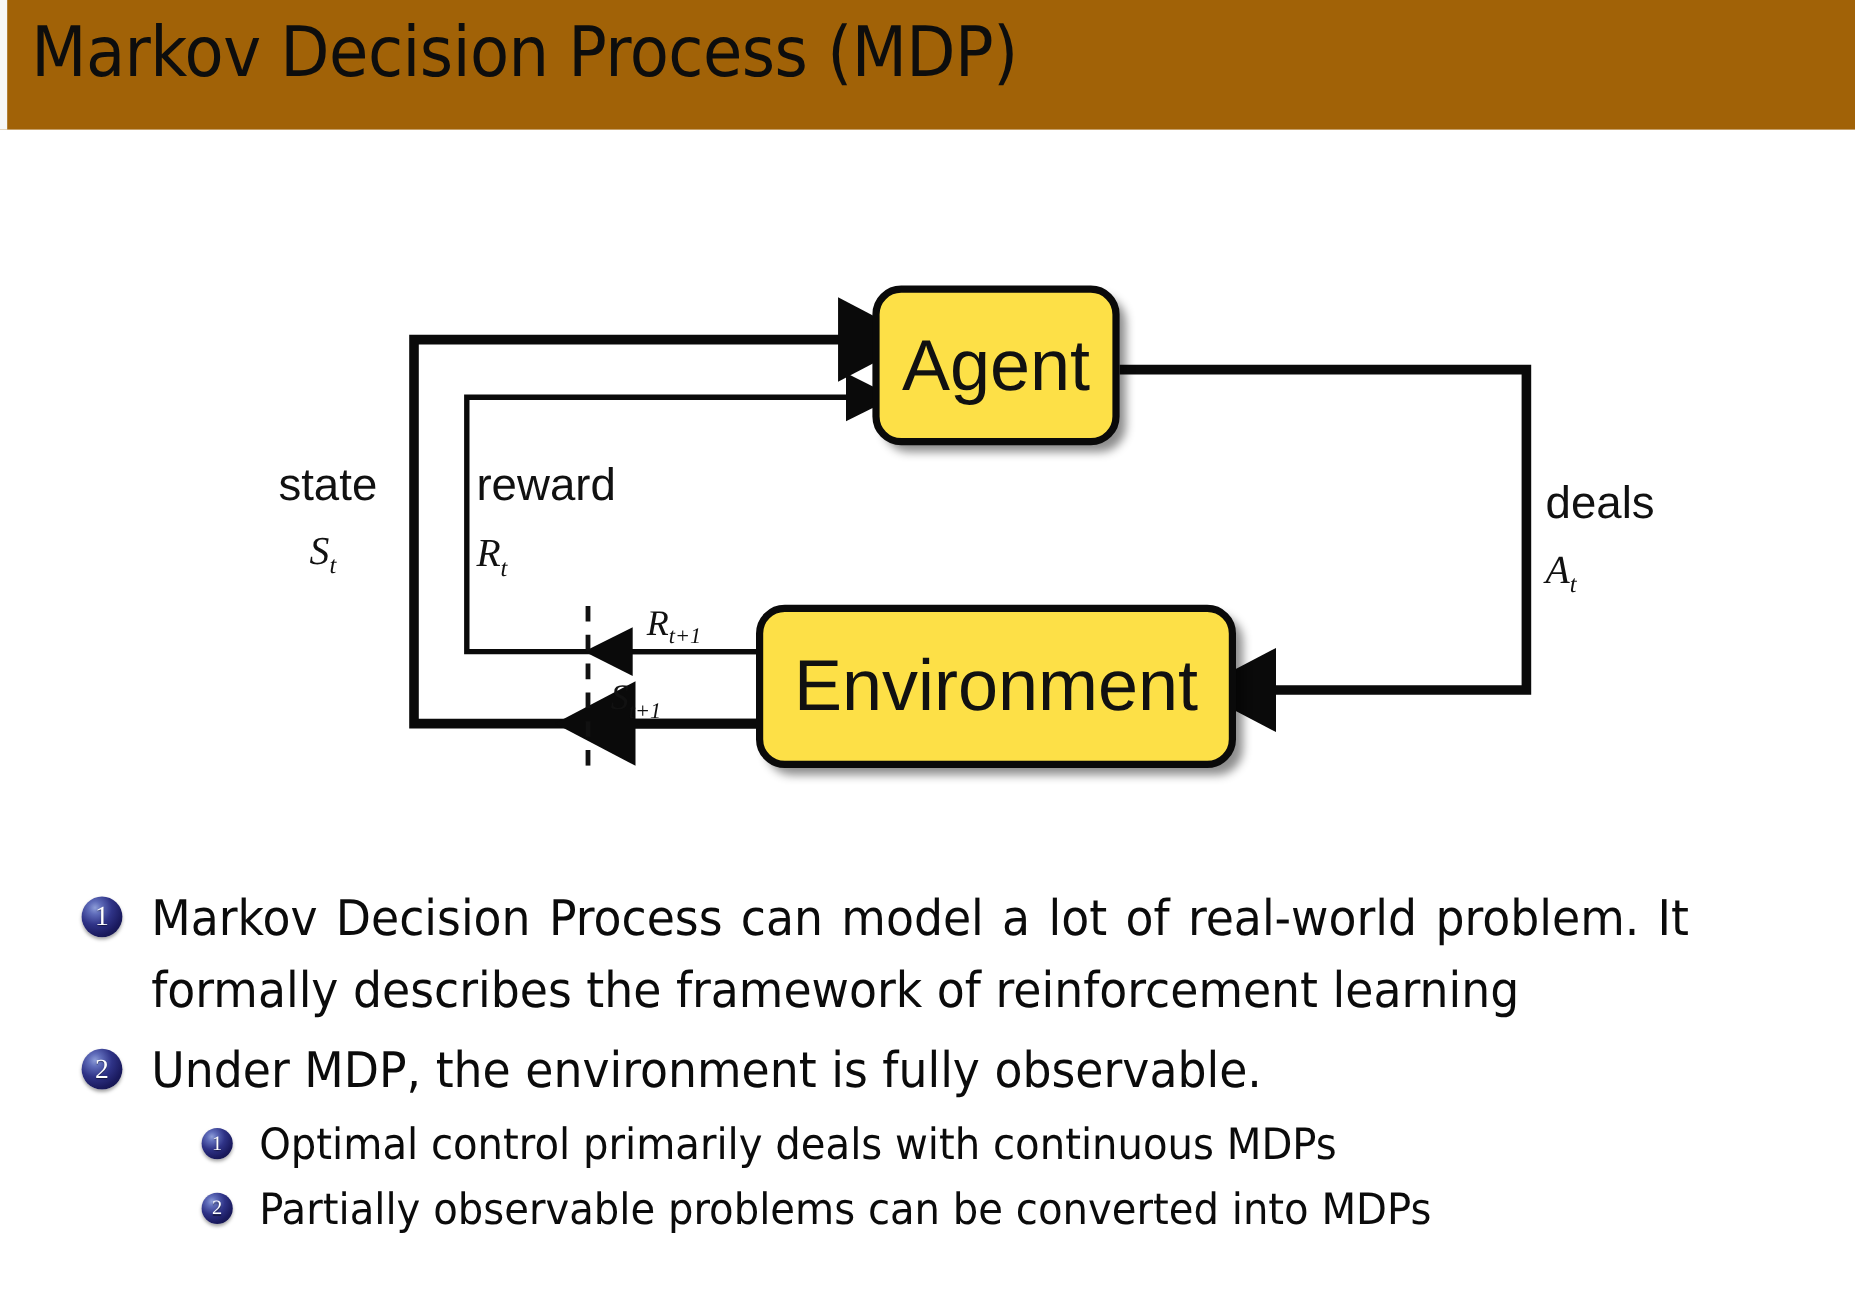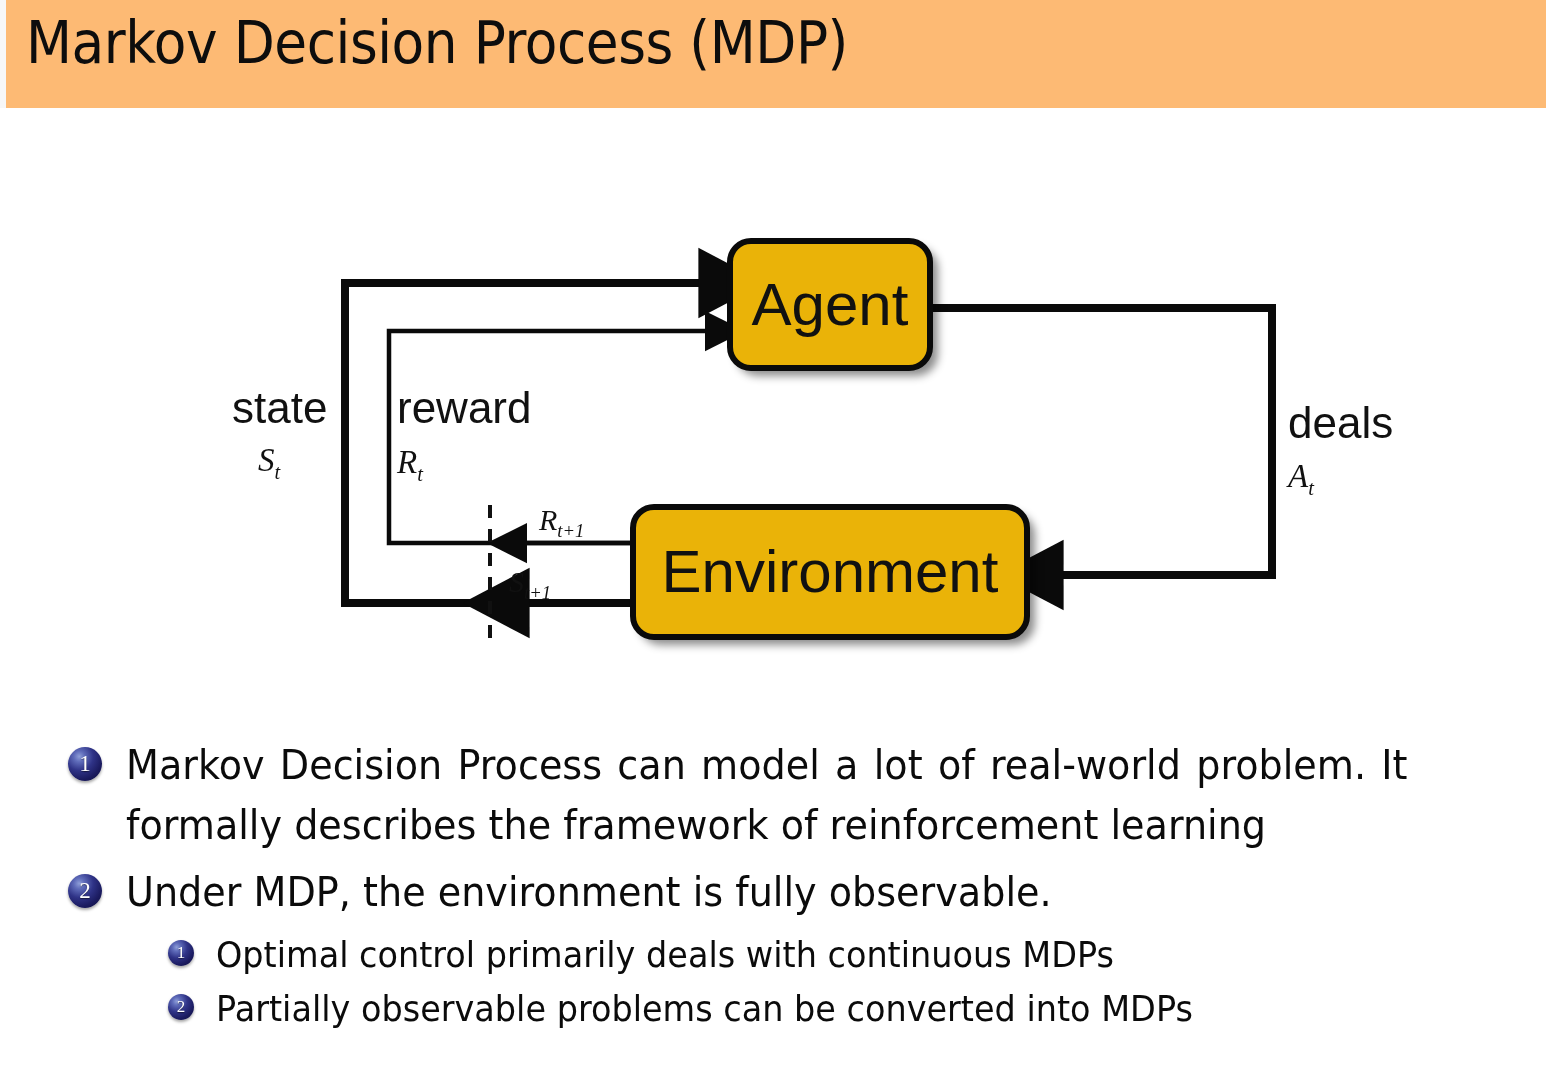--- a/index.html
+++ b/index.html
@@ -17,21 +17,21 @@
     color: #000000;
   }
 
   
   #slide-header {
     position: absolute;
     left: 0;
     top: 0;
     width: 1546px;
     height: 108px;
-    background: #fdba74;
+    background: #a16207;
     box-sizing: border-box;
   }
   #slide-header::before {
     content: "";
     position: absolute;
     left: 0; top: 0;
     width: 6px; height: 108px;
     background: #f7f7f7;
   }
   #slide-title {
@@ -57,21 +57,21 @@
     height: 580px;
   }
   #diagram-svg {
     position: absolute;
     left: 0;
     top: 0;
   }
 
   .diag-box {
     position: absolute;
-    background: #eab308;
+    background: #fde047;
     border: 6px solid #0a0a0a;
     border-radius: 24px;
     box-shadow: 7px 7px 8px -2px rgba(0,0,0,0.45);
     display: flex;
     align-items: center;
     justify-content: center;
     box-sizing: border-box;
   }
   .diag-box span {
     font-family: "Liberation Sans", sans-serif;
@@ -91,21 +91,21 @@
     top: 384px;
     width: 400px;
     height: 136px;
   }
   #box-environment span { font-size: 60px; }
 
   
   .diag-label {
     position: absolute;
     font-family: "Liberation Sans", sans-serif;
-    font-size: 44px;
+    font-size: 38px;
     color: #111111;
     white-space: nowrap;
     line-height: 1;
   }
   .diag-math {
     position: absolute;
     font-family: "Liberation Serif", serif;
     font-style: italic;
     font-size: 33px;
     color: #111111;

